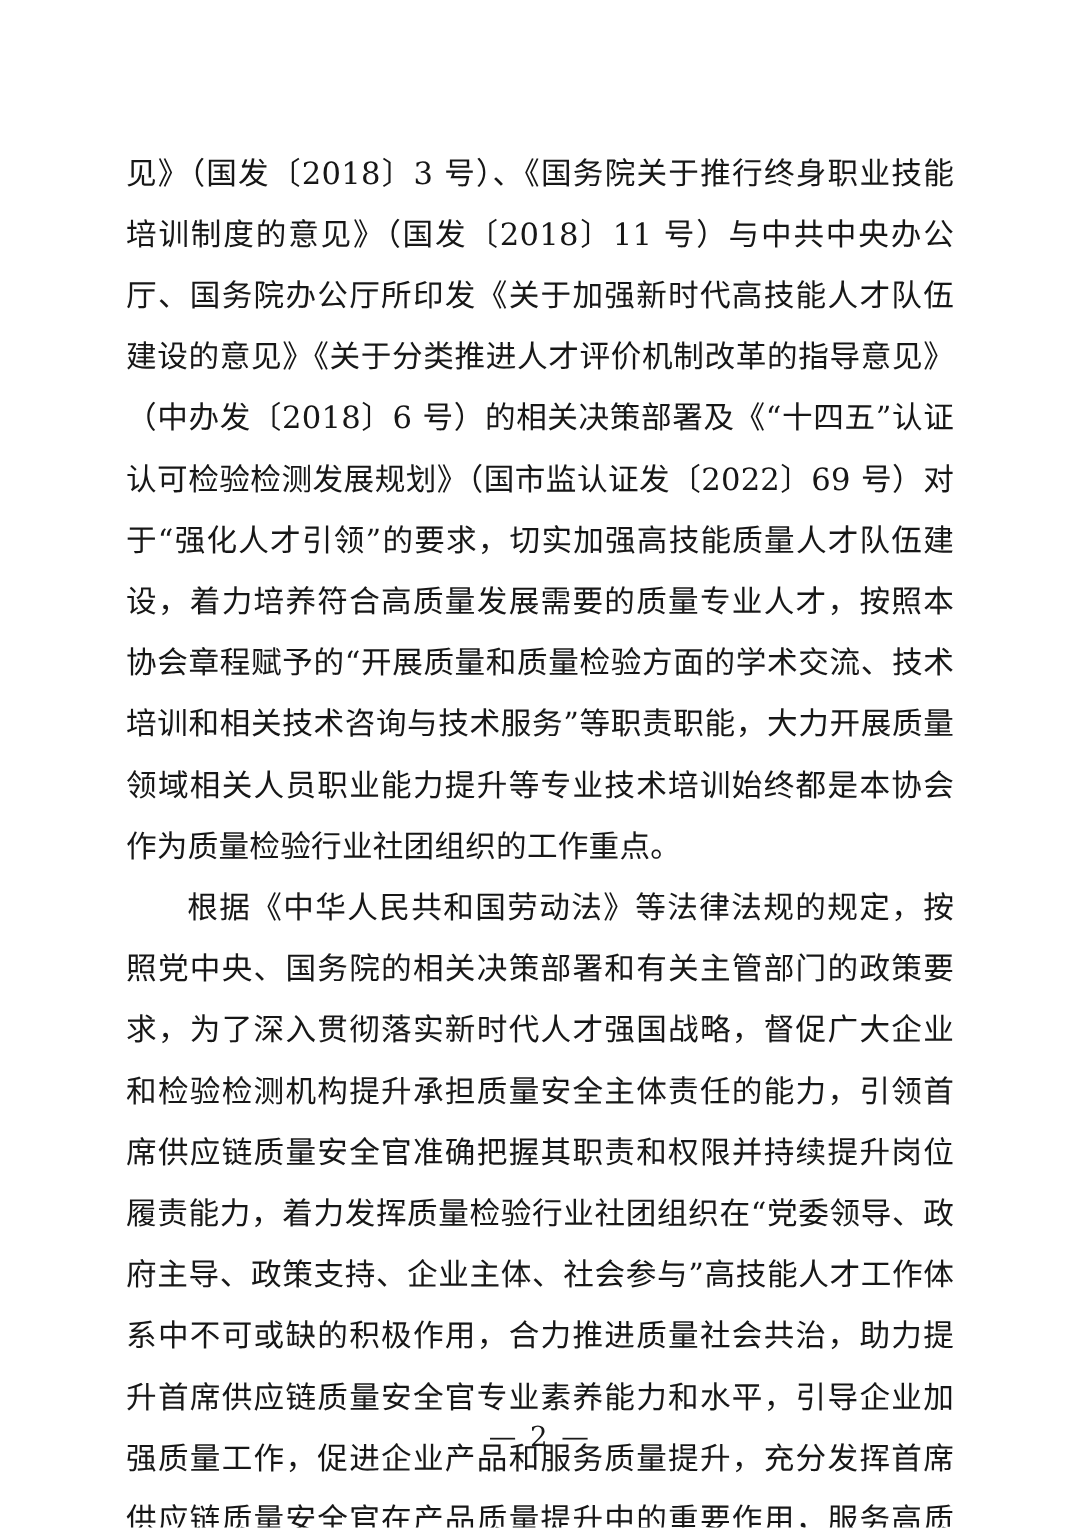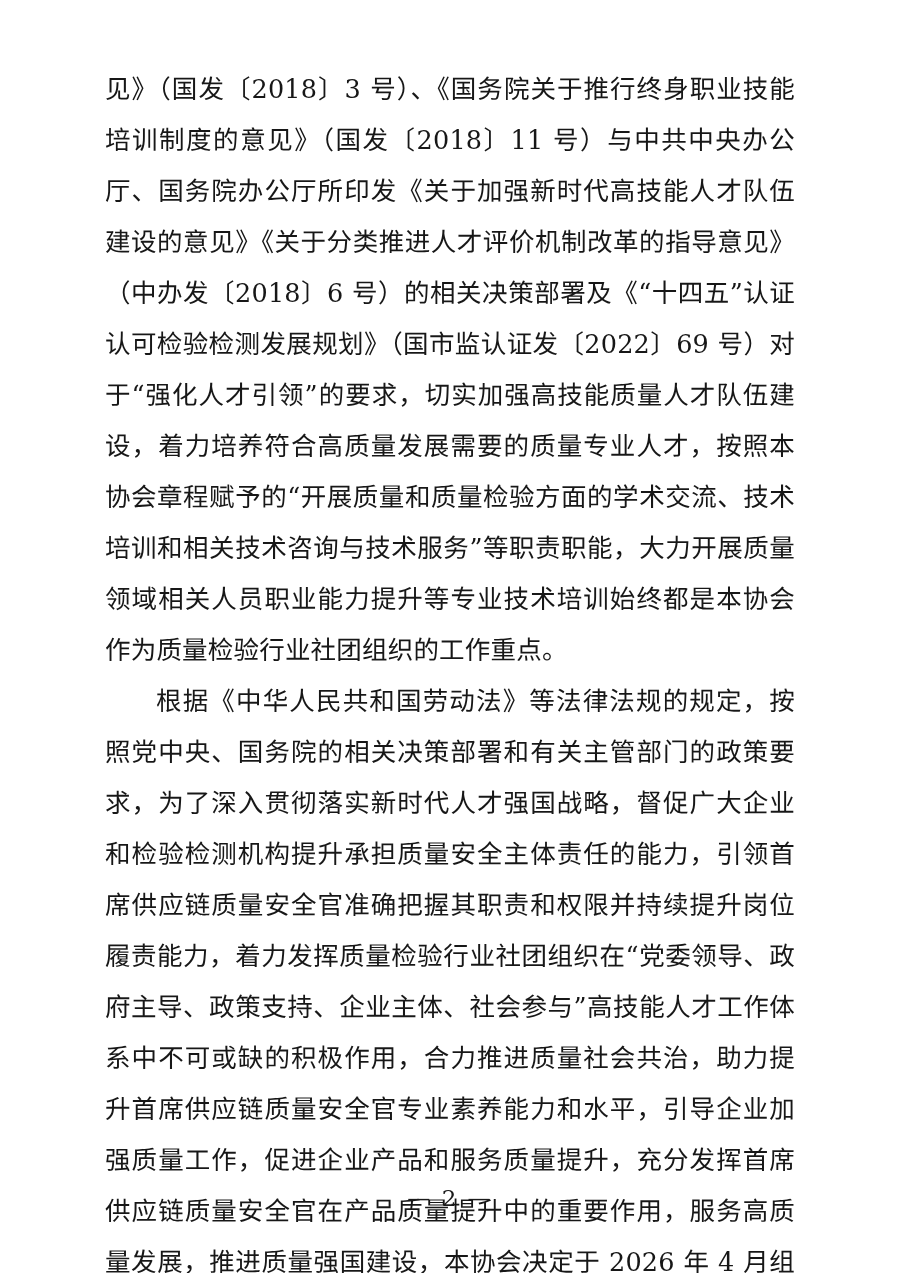--- a/index.html
+++ b/index.html
@@ -13,21 +13,21 @@
     background: #ffffff;
     font-family: "DejaVu Serif", "Liberation Serif", serif;
     color: #1a1a1a;
     overflow: hidden;
   }
   .page {
     position: relative;
     width: 900px;
     height: 1273px;
     box-sizing: border-box;
-    padding: 64px 105px 0 105px;
+    padding: 120px 105px 0 105px;
   }
   .doc-body {
     font-size: 25.5px;
     line-height: 51px;
     text-align: justify;
     text-justify: inter-ideograph;
     letter-spacing: 0.2px;
     color: #171717;
   }
   .para {

